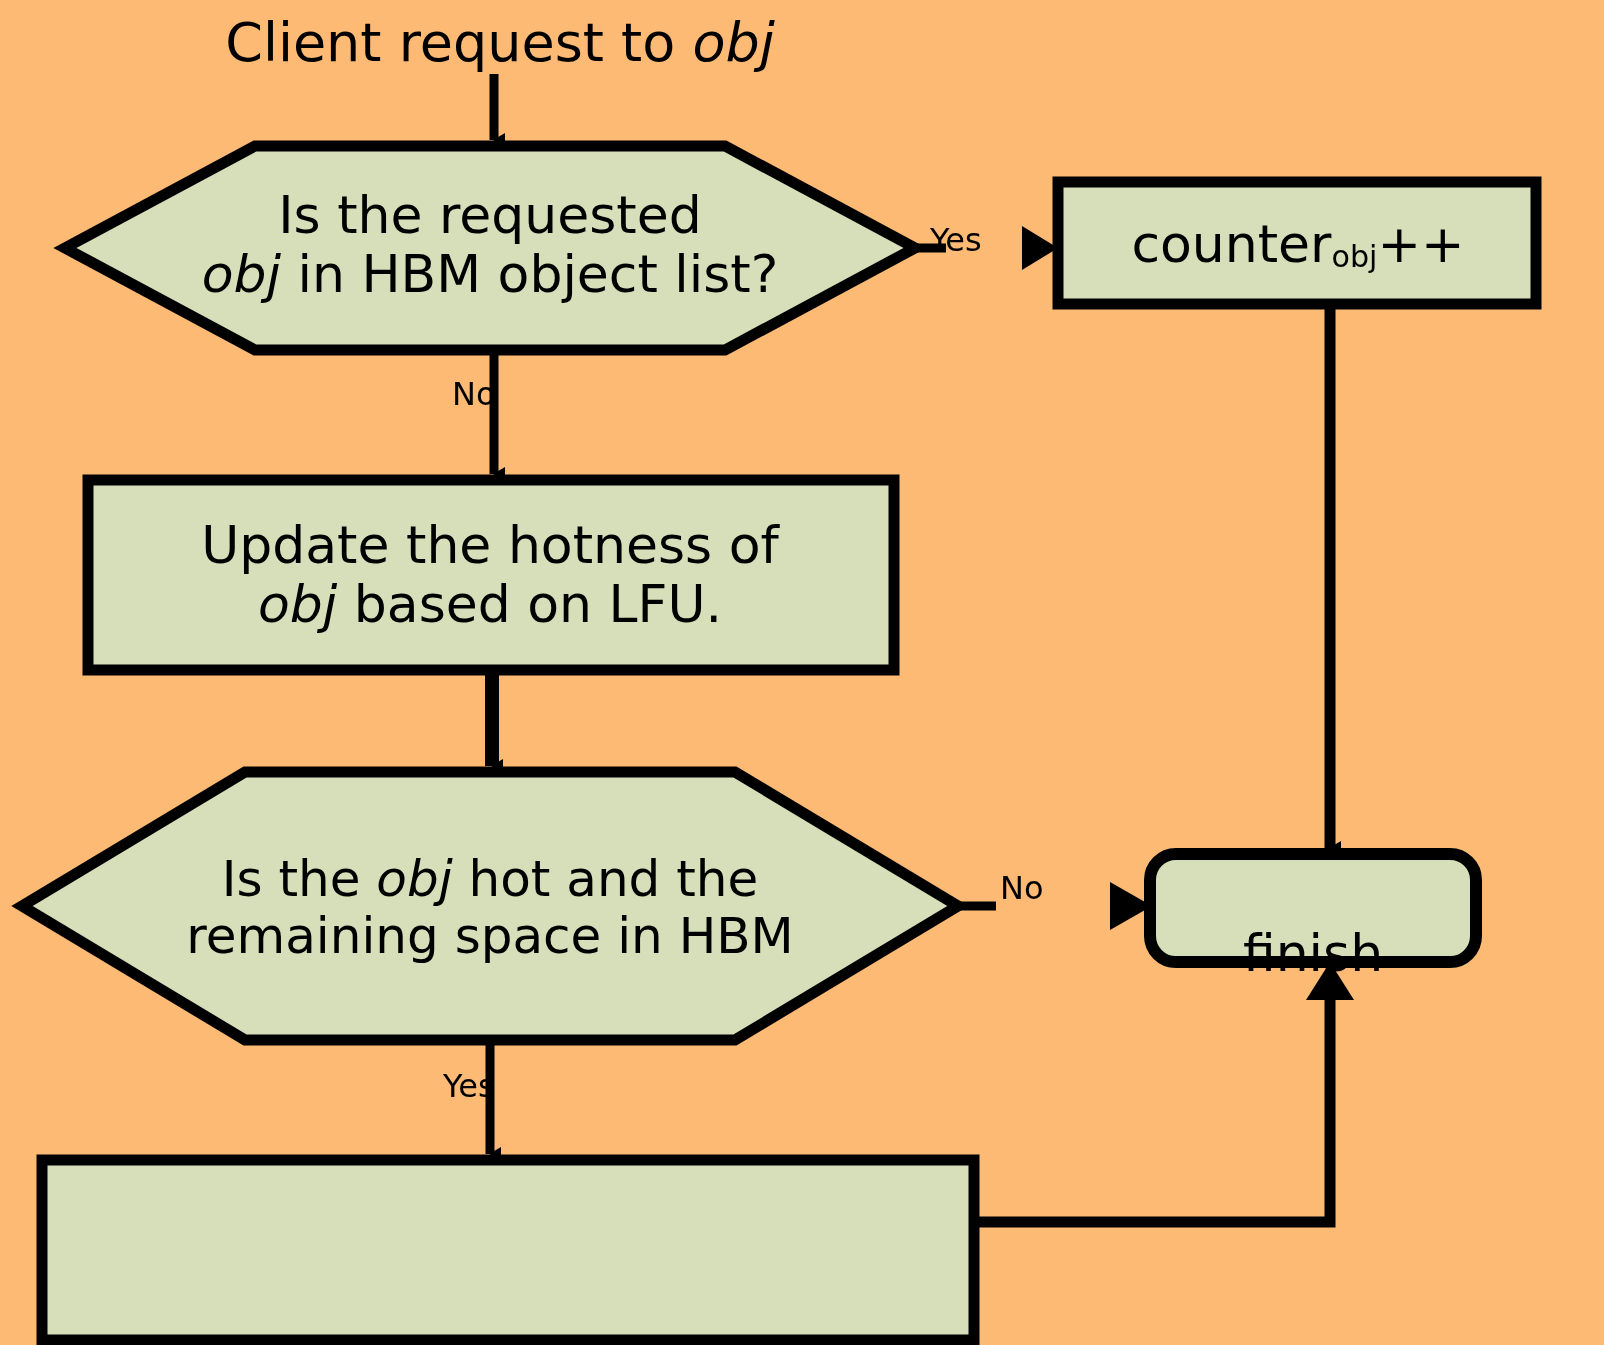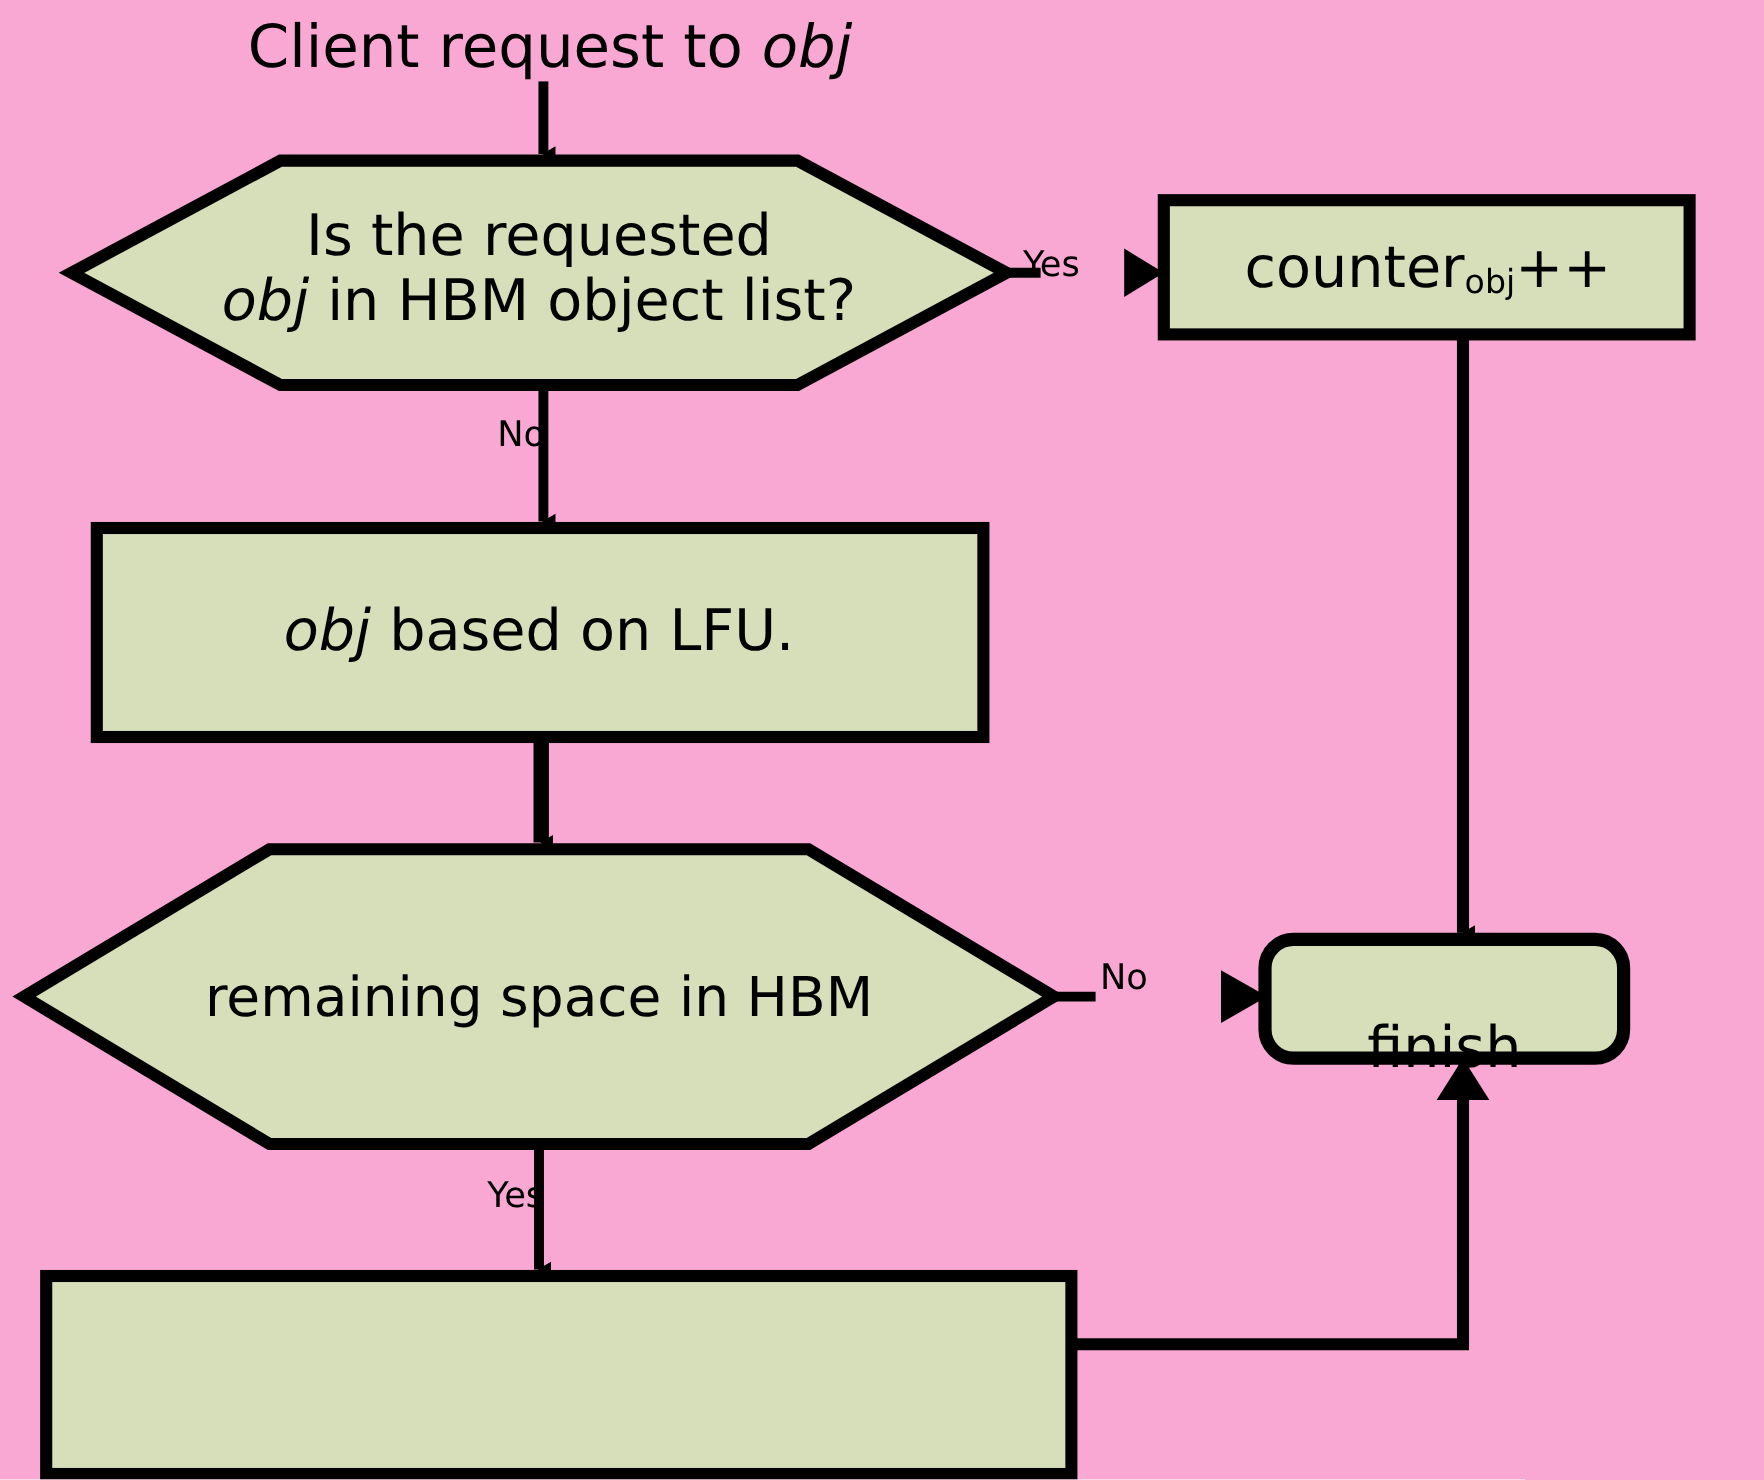--- a/index.html
+++ b/index.html
@@ -7,21 +7,21 @@
     padding: 0;
     background: #ffffff;
   }
   body {
     font-family: "DejaVu Sans", "Liberation Sans", sans-serif;
   }
   #canvas {
     position: relative;
     width: 1604px;
     height: 1345px;
-    background: #f9a8d4;
+    background: #fdba74;
     overflow: hidden;
   }
   #flow-svg {
     position: absolute;
     left: 0;
     top: 0;
     width: 1604px;
     height: 1345px;
   }
   .node-text {
@@ -137,26 +137,28 @@
       <span class="tline"><span class="it">obj</span><span> in HBM object list?</span></span>
     </div>
   </div>
 
   <div class="node-text" id="counter-text">
     <span class="tline"><span>counter</span><sub>obj</sub><span>++</span></span>
   </div>
 
   <div class="node-text" id="update-text">
     <div>
+      <span class="tline">Update the hotness of</span>
       <span class="tline"><span class="it">obj</span><span> based on LFU.</span></span>
     </div>
   </div>
 
   <div class="node-text" id="hex2-text">
     <div>
+      <span class="tline"><span>Is the </span><span class="it">obj</span><span> hot and the</span></span>
       <span class="tline">remaining space in HBM</span>
     </div>
   </div>
 
   <div class="node-text" id="finish-text">finish</div>
 
 
   <div class="edge-label" id="label-yes-1">Yes</div>
   <div class="edge-label" id="label-no-1">No</div>
   <div class="edge-label" id="label-no-2">No</div>

